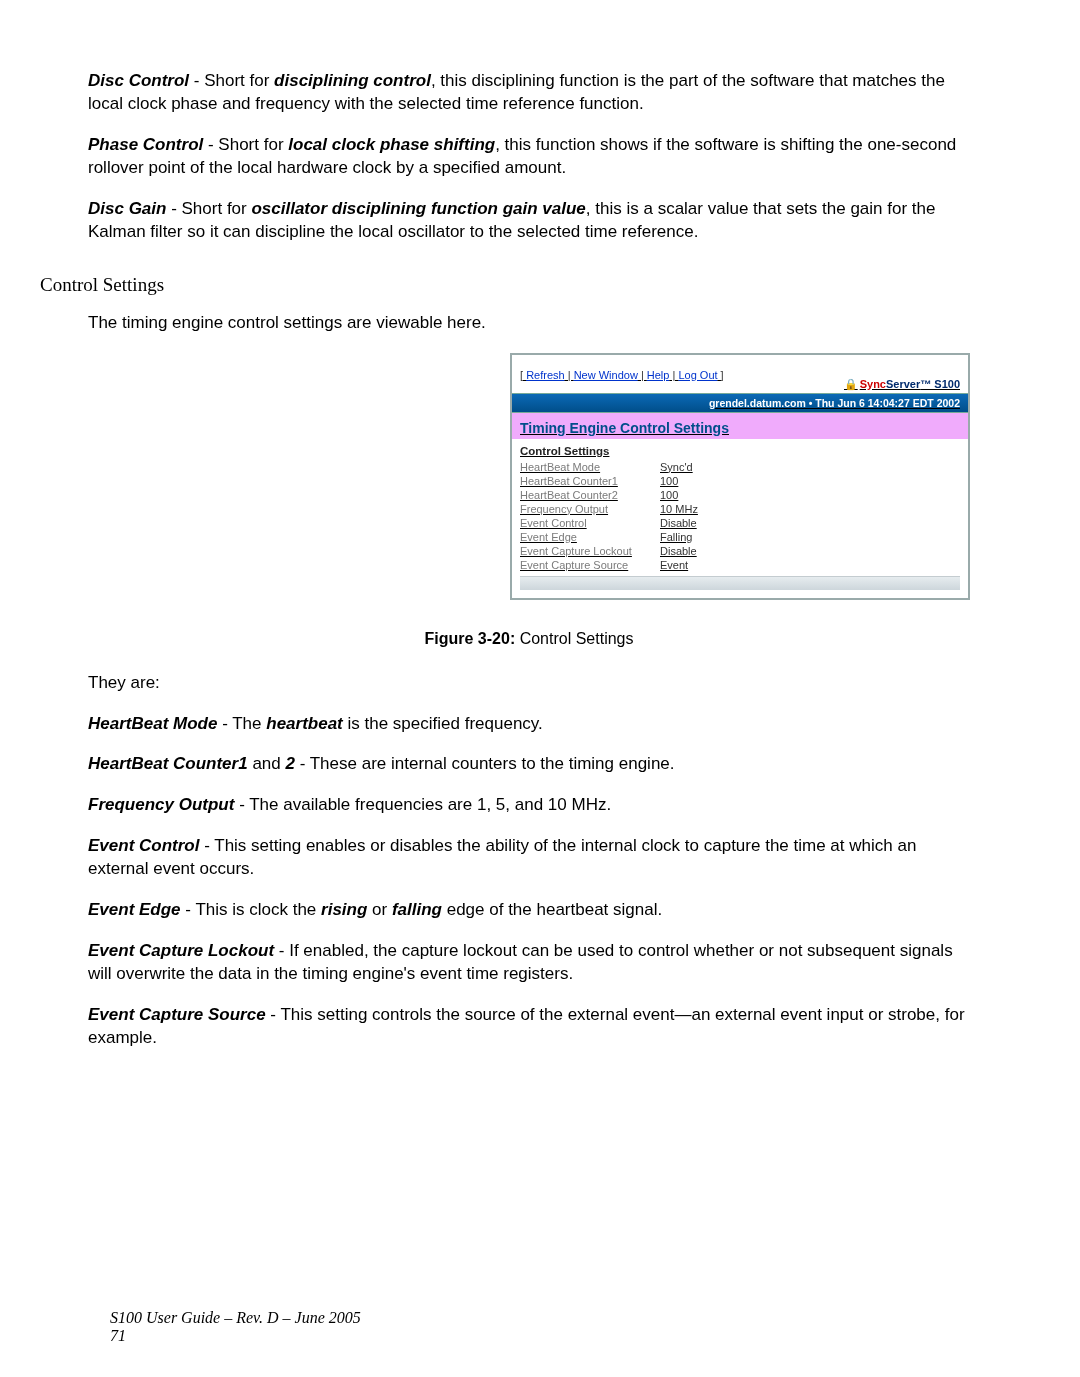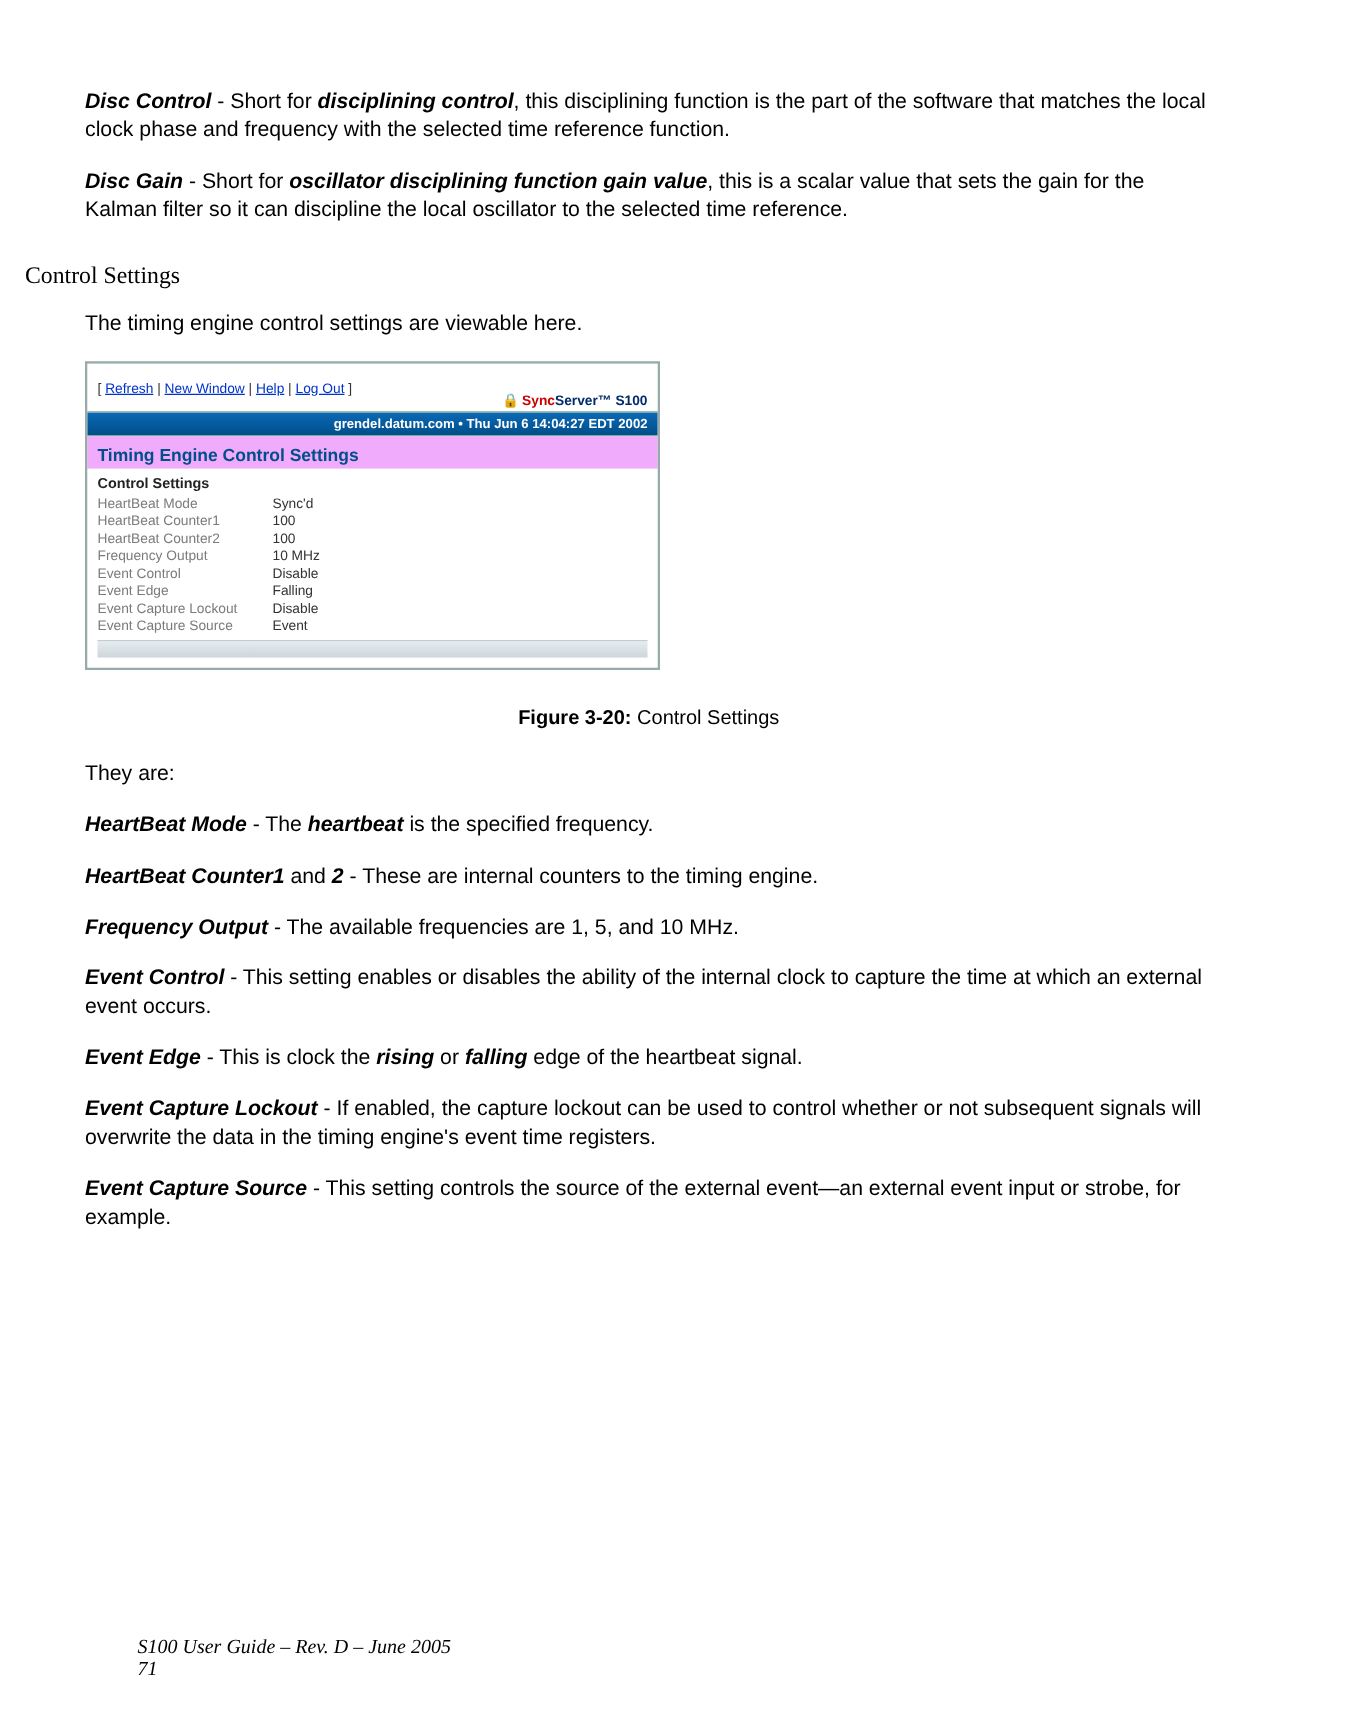--- a/index.html
+++ b/index.html
@@ -5,42 +5,43 @@
   * { box-sizing: border-box; }
   body {
     margin: 0;
     padding: 0;
     font-family: Arial, Helvetica, sans-serif;
     background: #ffffff;
     color: #000000;
     width: 1080px;
   }
   .page {
-    padding: 70px 110px 40px 68px;
+    padding: 70px 110px 40px 88px;
     min-height: 1377px;
     position: relative;
   }
   .para {
     font-size: 17px;
     line-height: 1.35;
     margin: 0 0 18px 0;
     color: #000;
   }
   .bold { font-weight: bold; font-style: italic; }
   .heading {
     font-family: "Times New Roman", Times, serif;
     font-size: 19px;
     margin: 30px 0 16px -48px;
     color: #000;
   }
   .indent-block { margin-left: 0; }
   .fig-wrap {
     display: flex;
-    justify-content: flex-start;
+    justify-content: flex-end;
     margin: 8px 0 30px 0;
+    text-decoration: underline;
   }
   .fig-caption {
     text-align: center;
     font-size: 16px;
     margin: 8px 0 24px 0;
   }
   .fig-caption b { font-weight: bold; }
   
   .shot {
     width: 460px;
@@ -116,20 +117,23 @@
 </style>
 </head>
 <body>
 
 <div class="page">
 
   <p class="para">
     <span class="bold">Disc Control</span><span> - Short for </span><span class="bold">disciplining control</span><span>, this disciplining function is the part of the software that matches the local clock phase and frequency with the selected time reference function.</span>
   </p>
 
+  <p class="para">
+    <span class="bold">Phase Control</span><span> - Short for </span><span class="bold">local clock phase shifting</span><span>, this function shows if the software is shifting the one-second rollover point of the local hardware clock by a specified amount.</span>
+  </p>
 
   <p class="para">
     <span class="bold">Disc Gain</span><span> - Short for </span><span class="bold">oscillator disciplining function gain value</span><span>, this is a scalar value that sets the gain for the Kalman filter so it can discipline the local oscillator to the selected time reference.</span>
   </p>
 
   <div class="heading">Control Settings</div>
 
   <p class="para indent-block">The timing engine control settings are viewable here.</p>
 
   <div class="fig-wrap">

